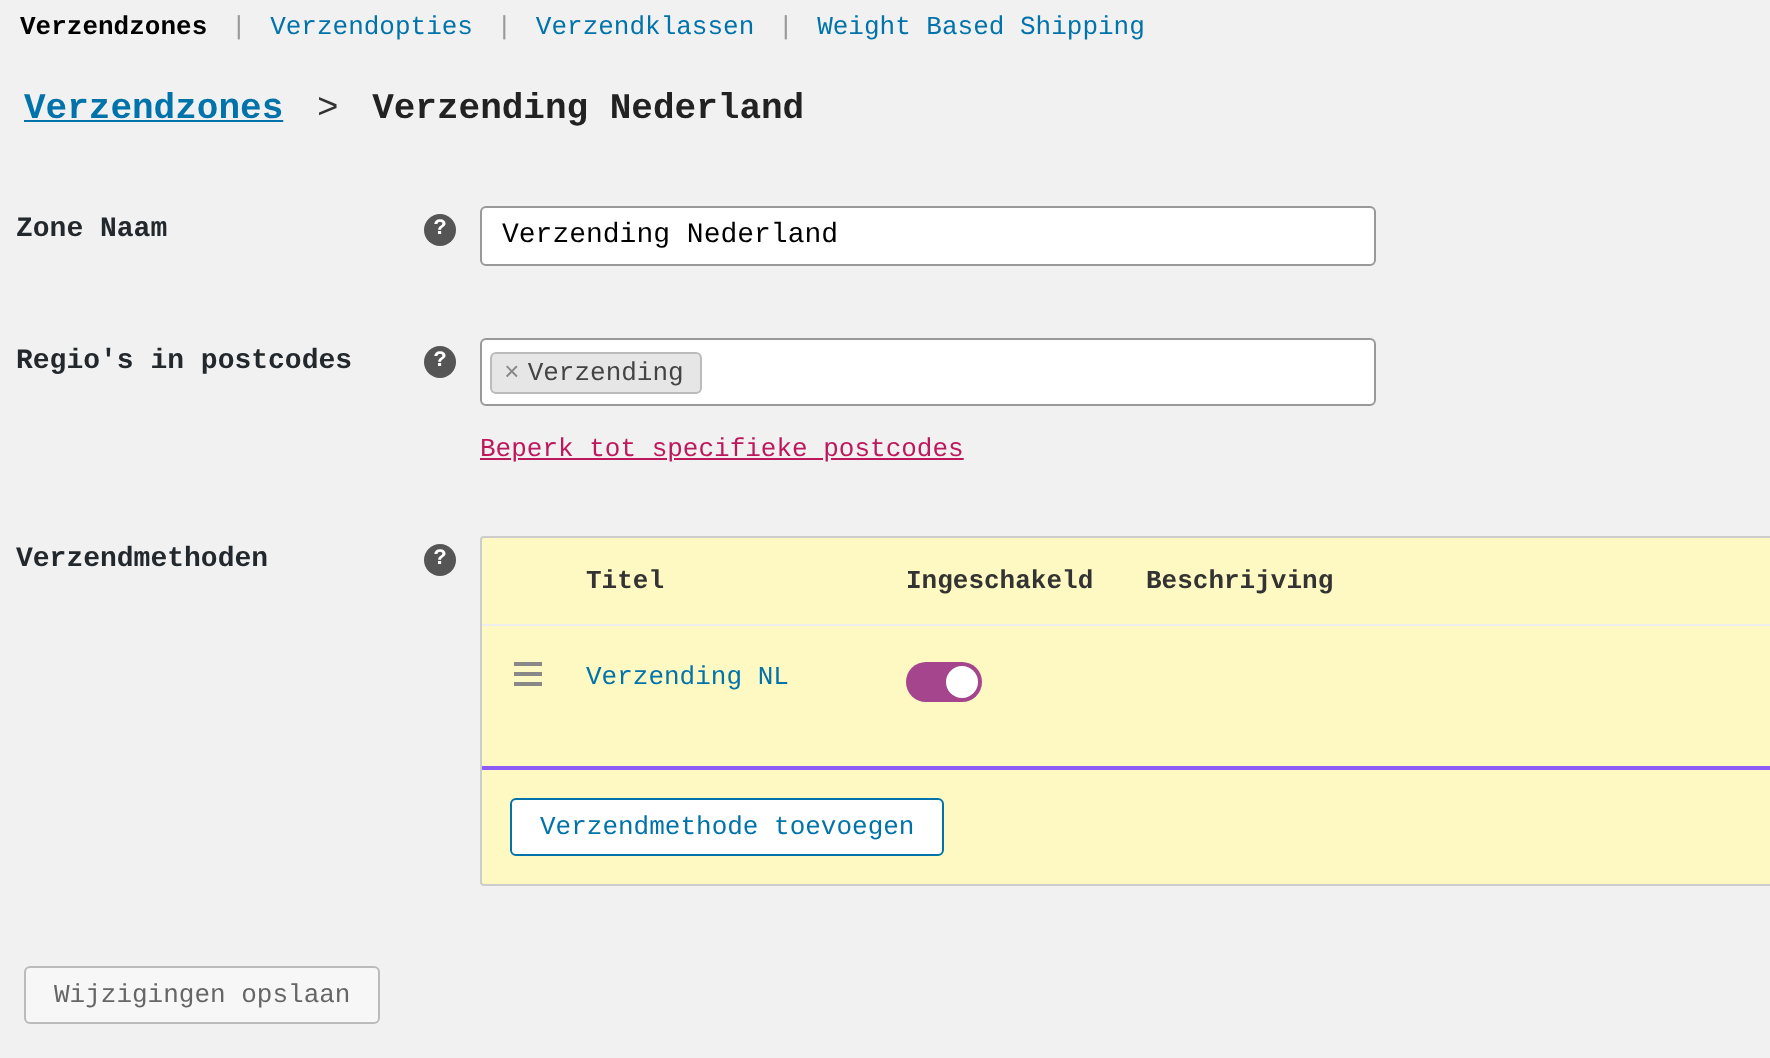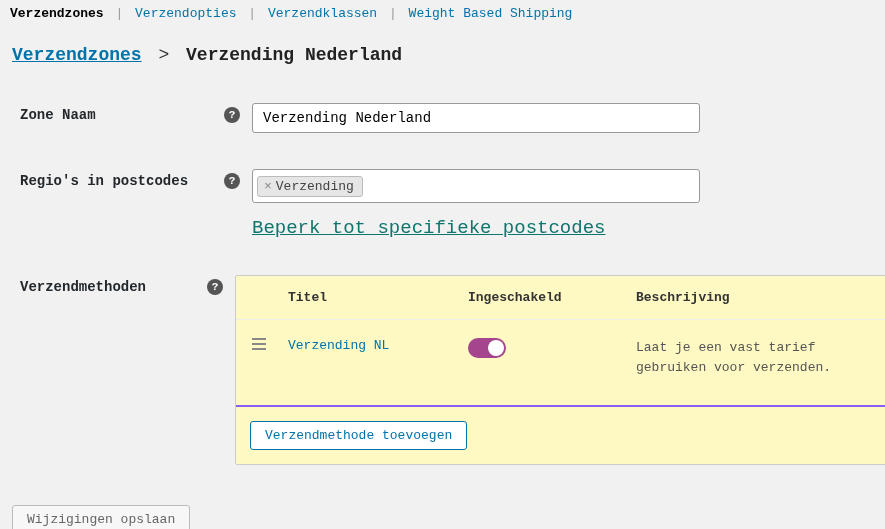--- a/index.html
+++ b/index.html
@@ -27,21 +27,21 @@
   .breadcrumb a {
     color: #0073aa;
     text-decoration: underline;
     font-weight: 600;
   }
   .breadcrumb .gt { margin: 0 6px; color: #333; font-weight: 400; }
   .breadcrumb .current { font-weight: 600; color: #222; }
 
   .form-table {
     width: 100%;
-    padding: 10px 20px;
+    padding: 10px 8px;
   }
   .form-row {
     display: flex;
     align-items: flex-start;
     padding: 18px 0;
   }
   .form-row .label-col {
     width: 232px;
     display: flex;
     align-items: center;
@@ -98,44 +98,44 @@
     color: #444;
   }
   .tag .x {
     color: #888;
     margin-right: 4px;
     font-weight: 400;
   }
   .postcode-link {
     display: inline-block;
     margin-top: 14px;
-    color: #0f766e;
+    color: #be185d;
     text-decoration: underline;
-    font-size: 19px;
+    font-size: 13px;
   }
 
   .methods-box {
     background: #fef9c3;
     border: 1px solid #ccc;
     width: 653px;
     border-radius: 2px;
   }
   .methods-head, .methods-row, .methods-foot {
     display: flex;
     padding: 14px 16px;
   }
   .methods-head {
     font-weight: 600;
     color: #333;
     border-bottom: 1px solid #eee;
   }
   .col-handle { width: 36px; display:flex; align-items:center; }
   .col-title { width: 160px; }
-  .col-enabled { width: 120px; margin-left: 20px; }
-  .col-desc { flex: 1; margin-left: 48px; }
+  .col-enabled { width: 120px; }
+  .col-desc { flex: 1; }
   .methods-row {
     border-bottom: 2px solid #8b5cf6;
     align-items: flex-start;
     padding-top: 18px;
     padding-bottom: 28px;
   }
   .methods-row .col-title a { color: #0073aa; text-decoration: none; }
   .methods-row .desc-title { font-weight: 400; color: #222; margin-bottom: 4px; }
   .methods-row .desc-text { color: #555; font-size: 13px; line-height: 1.5; }
 
@@ -266,21 +266,20 @@
                 <span></span>
               </span>
           </div>
           <div class="col-title">
             <a>Verzending NL</a>
           </div>
           <div class="col-enabled">
             <span class="toggle"></span>
           </div>
           <div class="col-desc">
-            <div class="desc-text">Laat je een vast tarief gebruiken voor verzenden.</div>
           </div>
         </div>
         <div class="methods-foot">
           <button class="btn">Verzendmethode toevoegen</button>
         </div>
       </div>
     </div>
   </div>
 
 </div>

